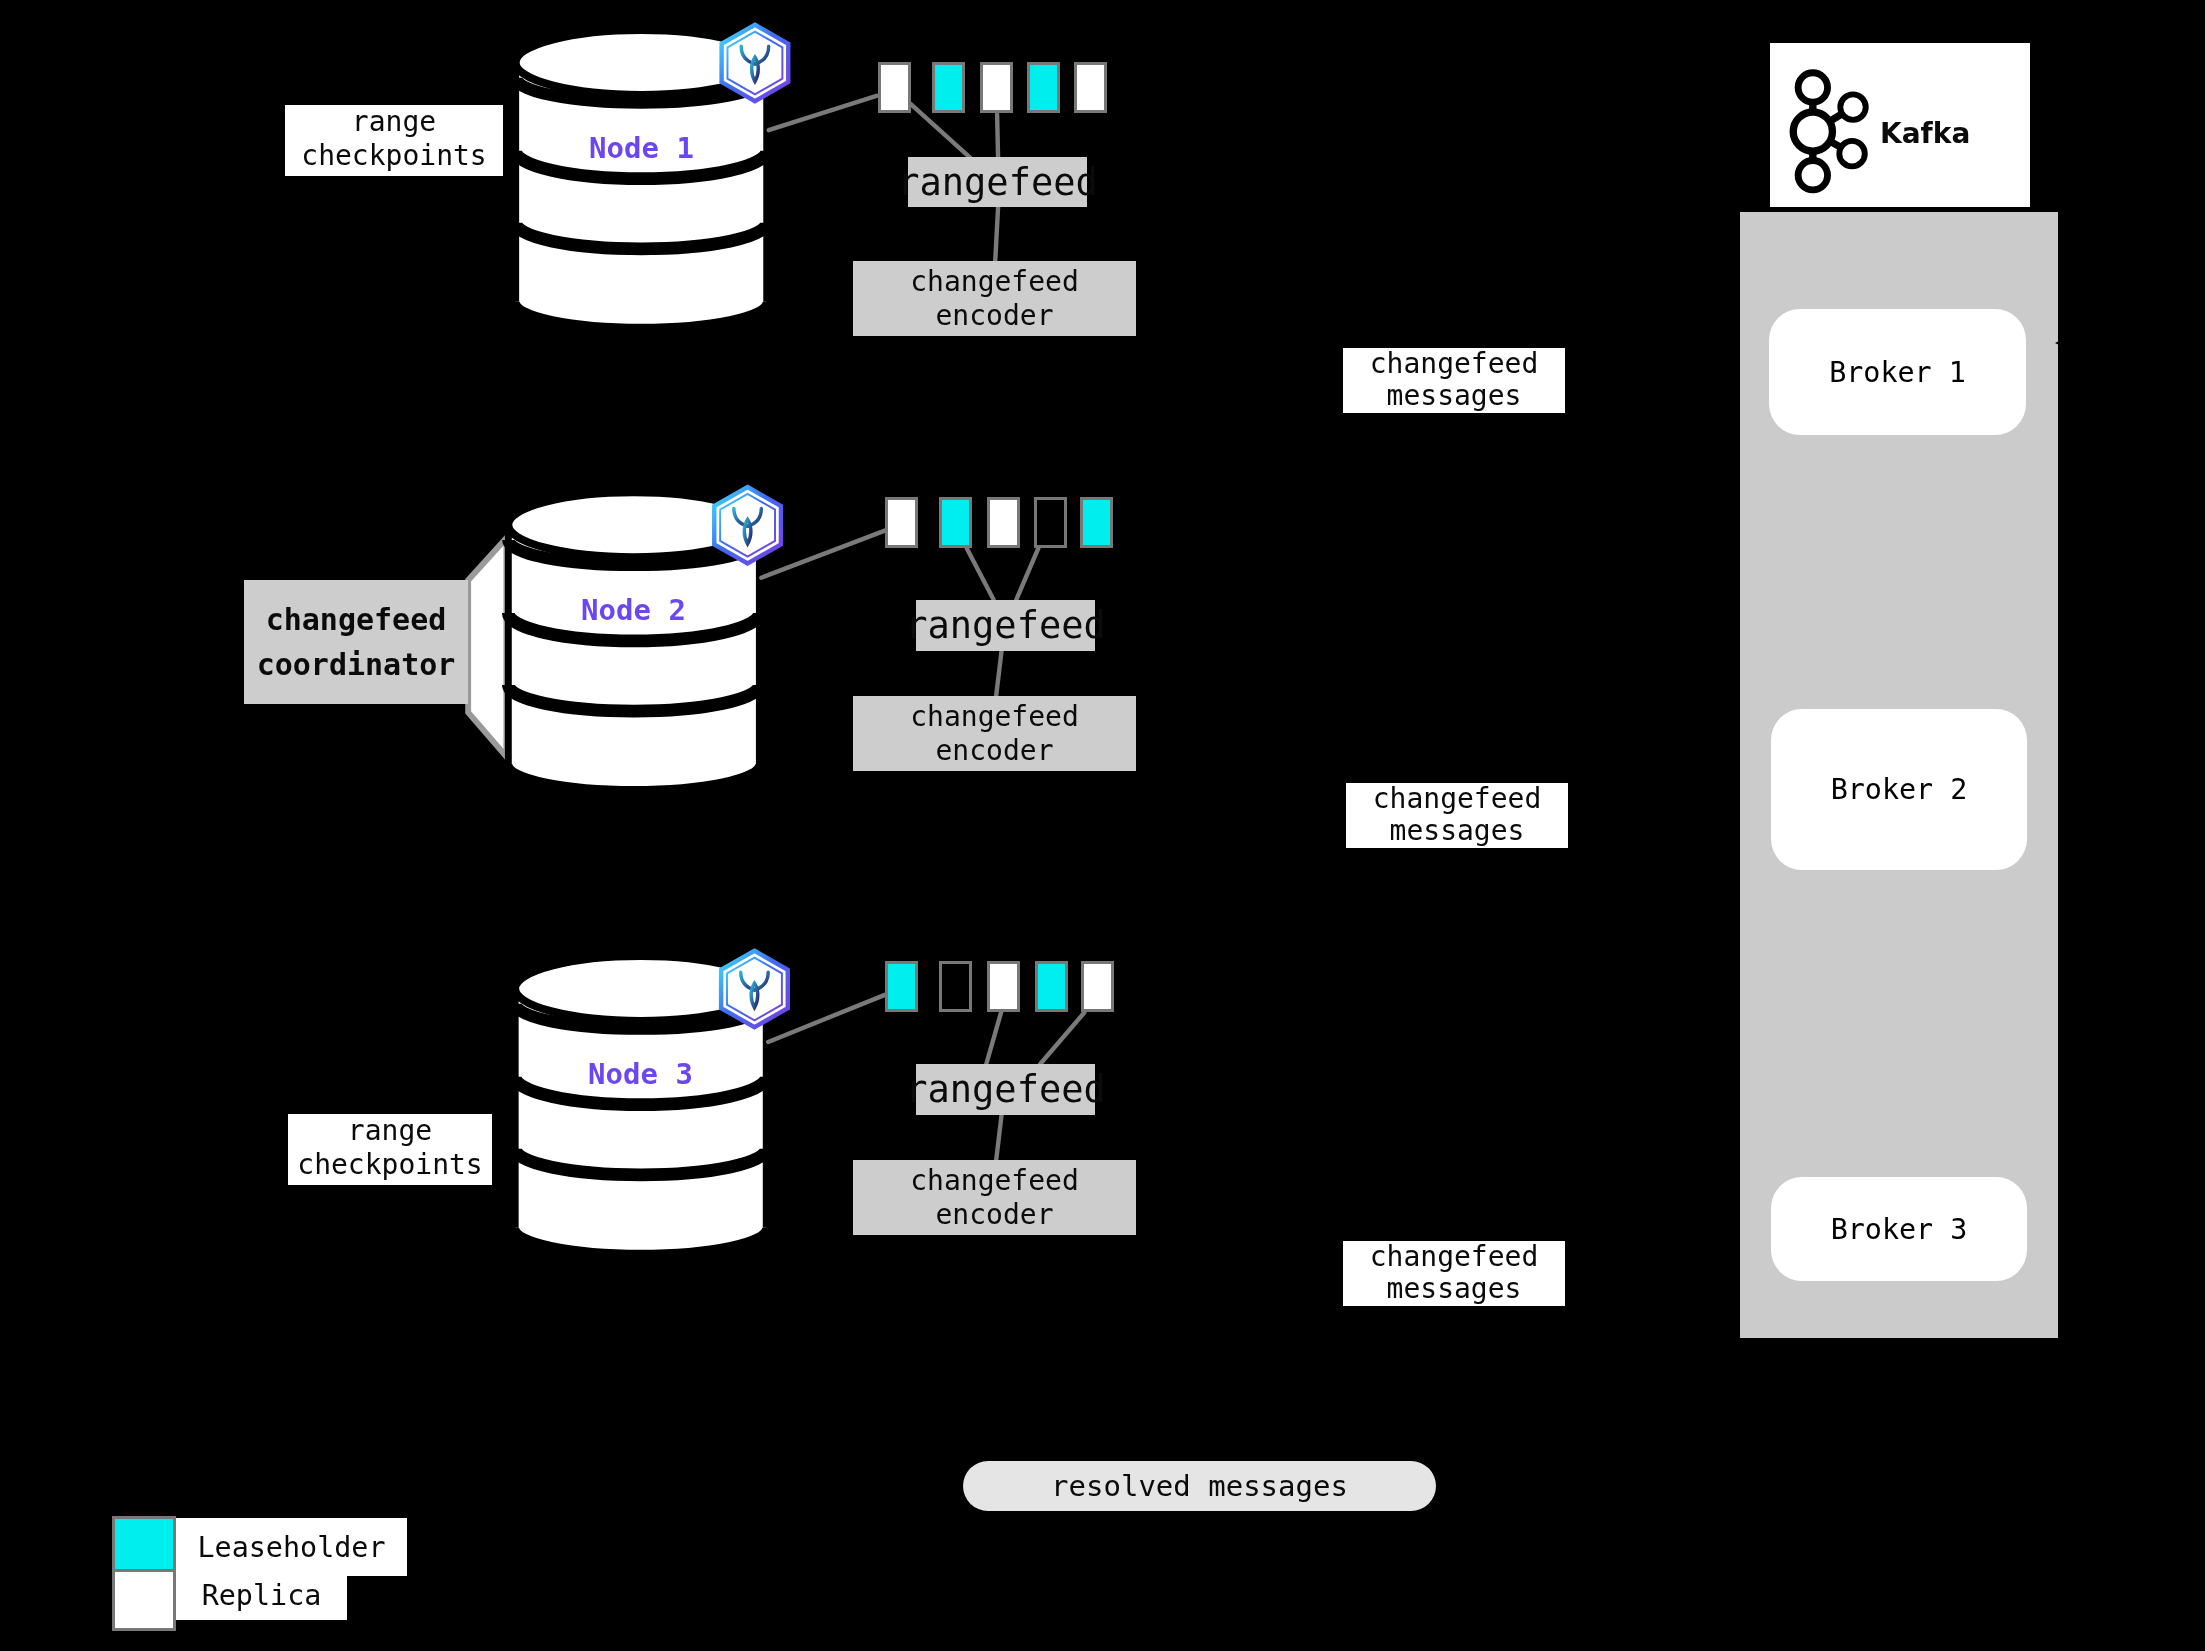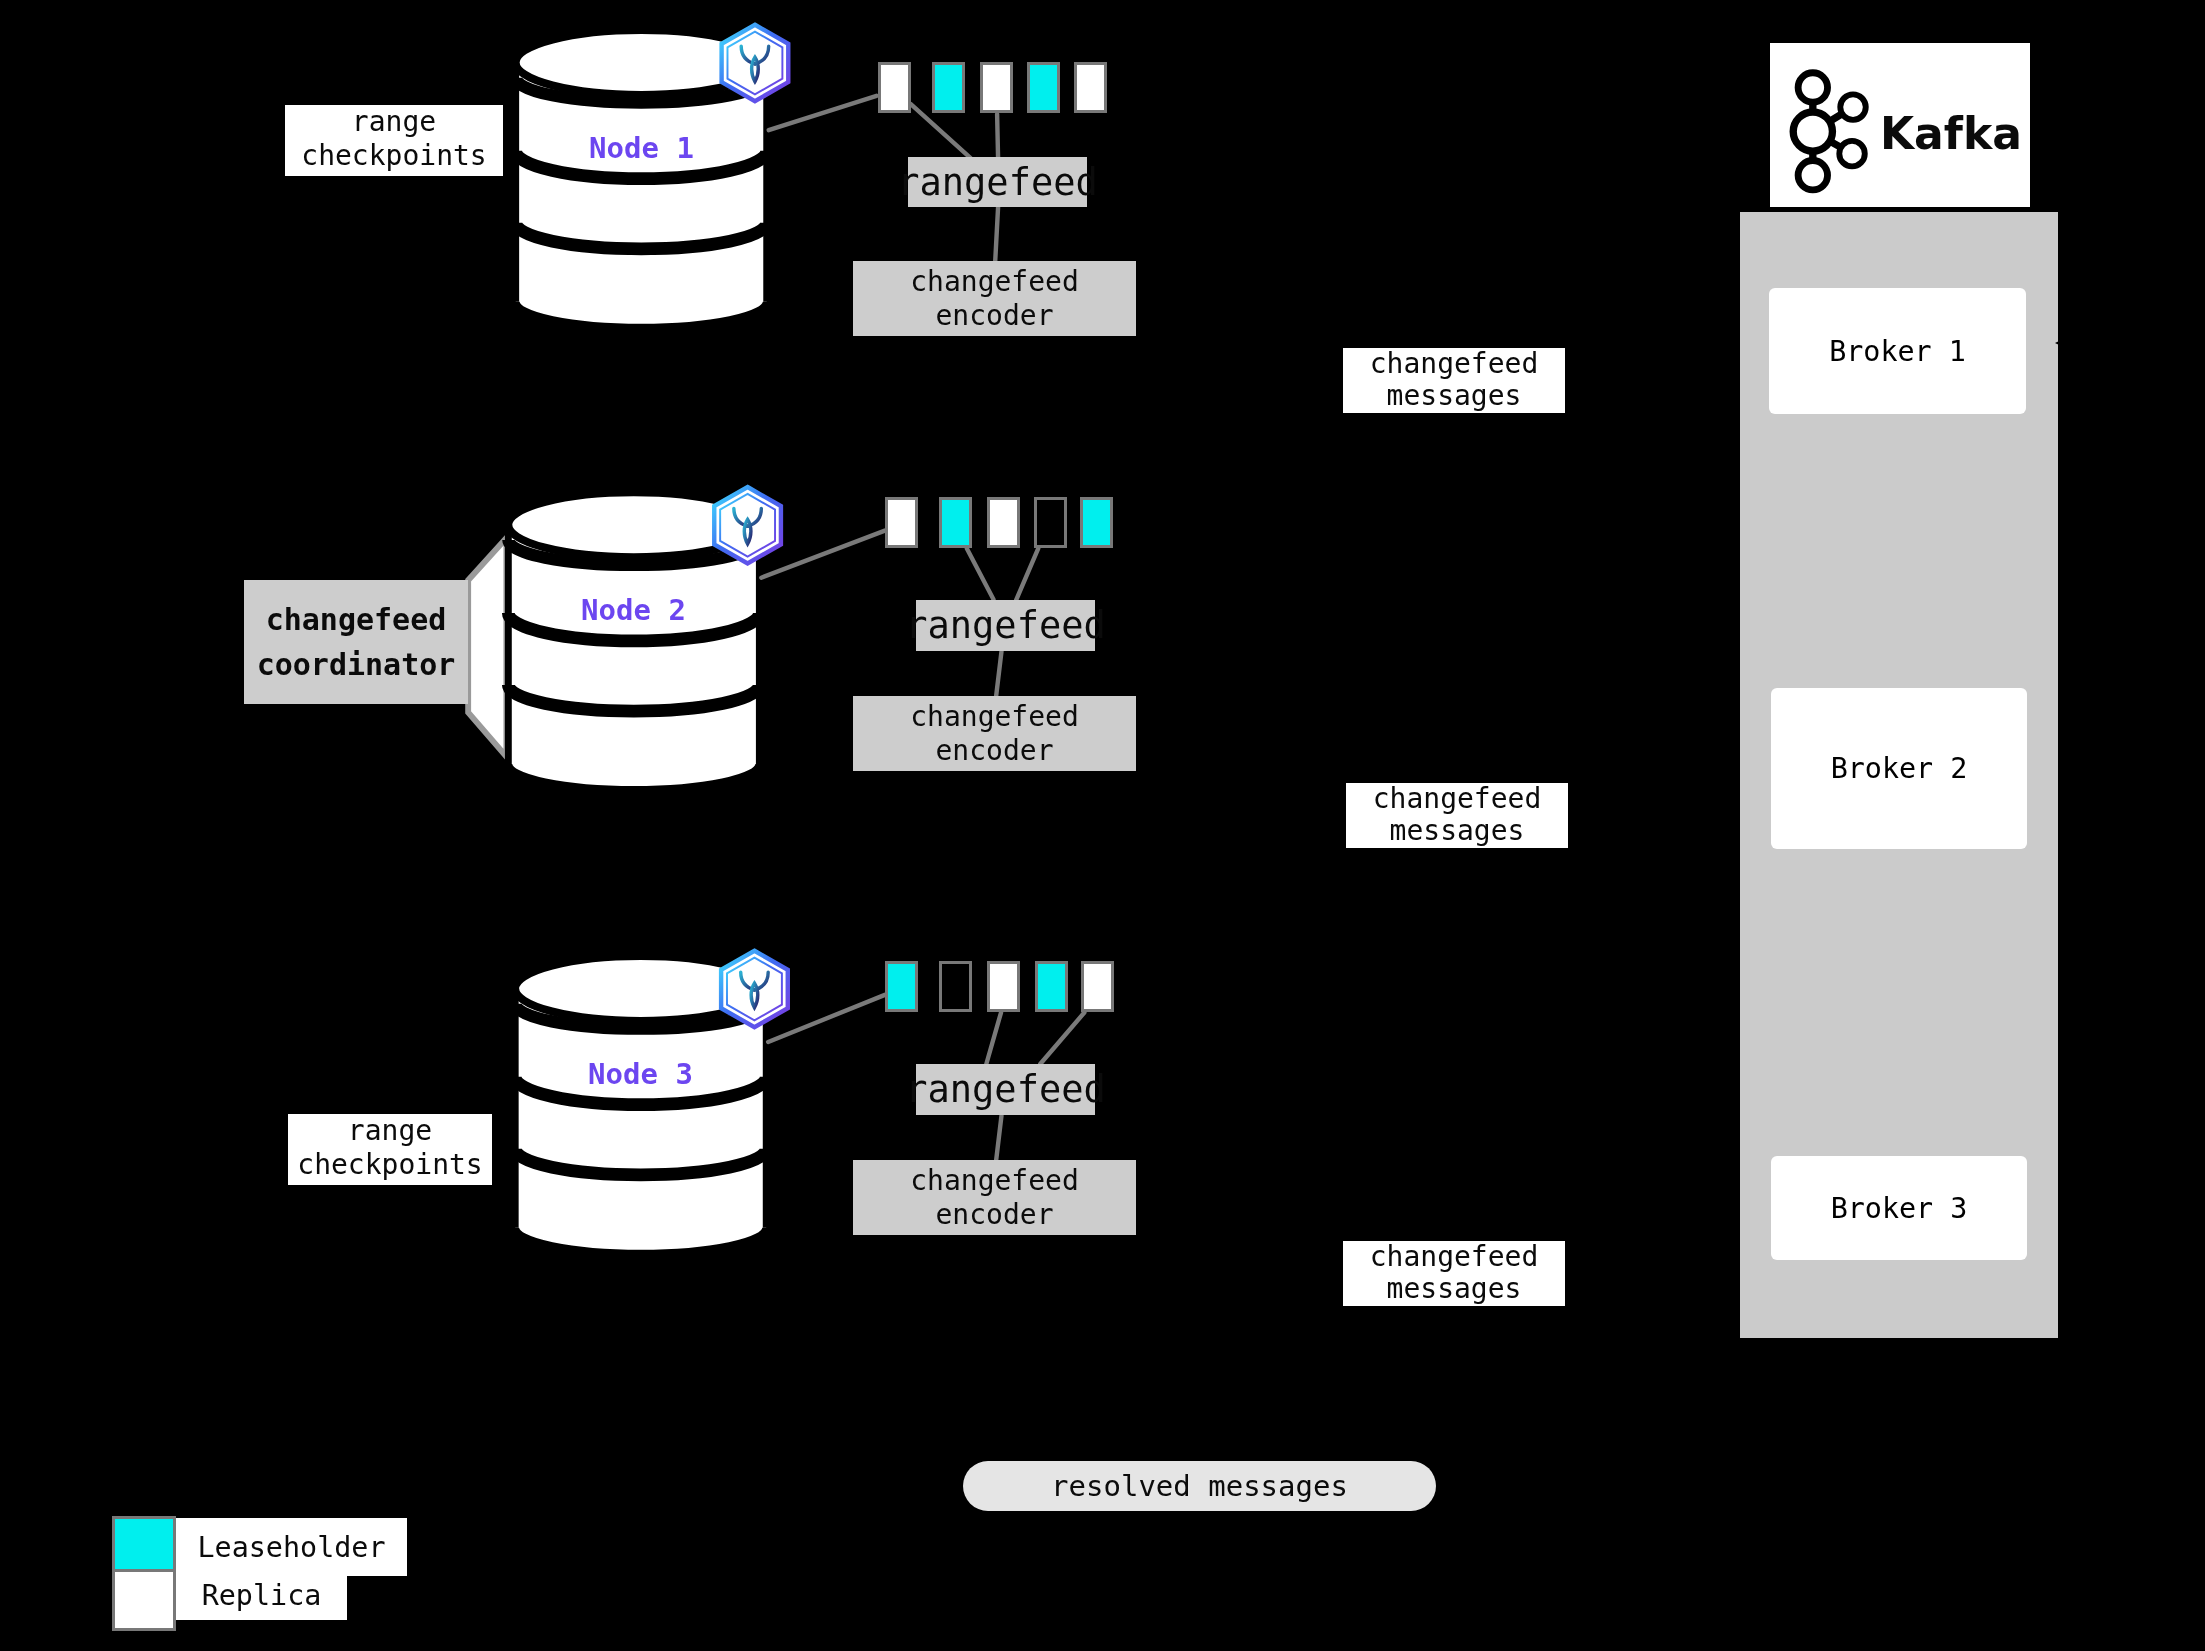--- a/index.html
+++ b/index.html
@@ -12,24 +12,24 @@
   .graybox{background:#cdcdcd;color:#0b0b0b;display:flex;flex-direction:column;
            align-items:center;justify-content:center;text-align:center;}
   .lbl58{font-size:28px;line-height:34px;}
   .lbl57{font-size:28px;line-height:32px;}
   .rangefeed-box{font-size:37px;text-align:right;}
   .node-name{color:#6c46f0;font-weight:bold;font-size:29px;display:flex;
              align-items:center;justify-content:center;z-index:3;}
   .coordinator{font-weight:bold;font-size:30px;line-height:45px;}
   .kafka-container{background:#cbcbcb;z-index:1;}
   .kafka-logo-box{background:#ffffff;z-index:1;}
-  .kafka-title{font-family:"DejaVu Sans", sans-serif;font-weight:bold;font-size:44px;
+  .kafka-title{font-family:"DejaVu Sans", sans-serif;font-weight:bold;font-size:28px;
                color:#0b0b0b;display:flex;align-items:center;z-index:3;}
-  .broker{background:#ffffff;border-radius:6px;display:flex;align-items:center;
-          justify-content:center;font-size:28.4px;color:#000;z-index:3;}
+  .broker{background:#ffffff;border-radius:31px;display:flex;align-items:center;
+          justify-content:center;font-size:28.4px;color:#000;z-index:3;margin-top:21px;}
   .pill{background:#e5e5e5;border-radius:26.5px;display:flex;align-items:center;
         justify-content:center;font-size:29px;color:#0b0b0b;z-index:3;}
   .range{border:3.9px solid #787878;width:33px;height:51px;z-index:3;}
   .range--leaseholder{background:#00efee;}
   .range--replica{background:#ffffff;}
   .range--outline{background:transparent;}
   .legend-sq{border:3.9px solid #787878;z-index:3;}
   .legend-lbl{background:#fff;display:flex;align-items:center;justify-content:center;
               font-size:28.4px;color:#0b0b0b;z-index:3;}
 </style>

